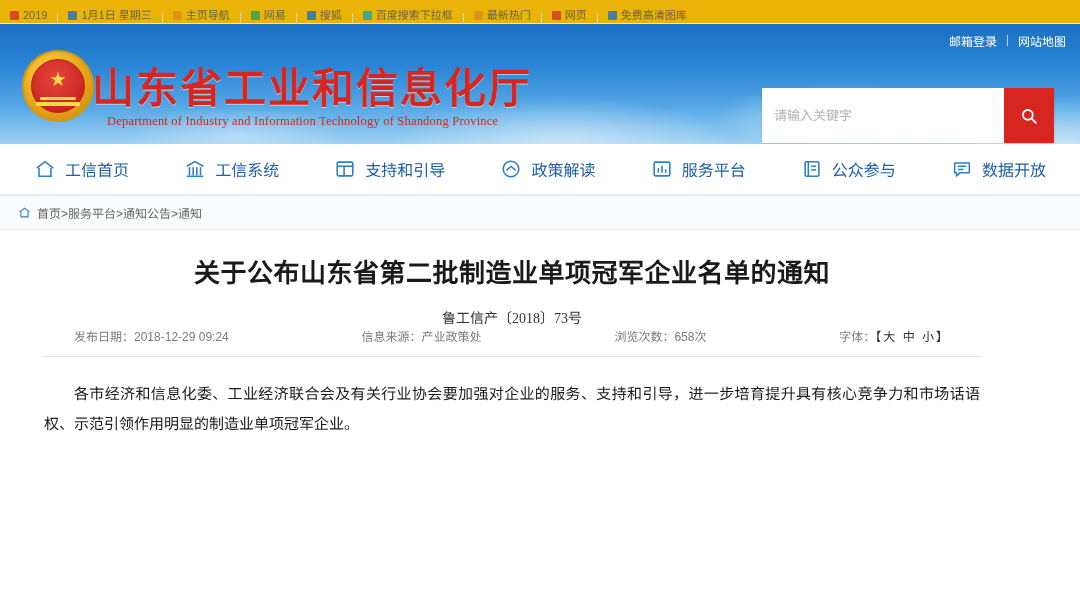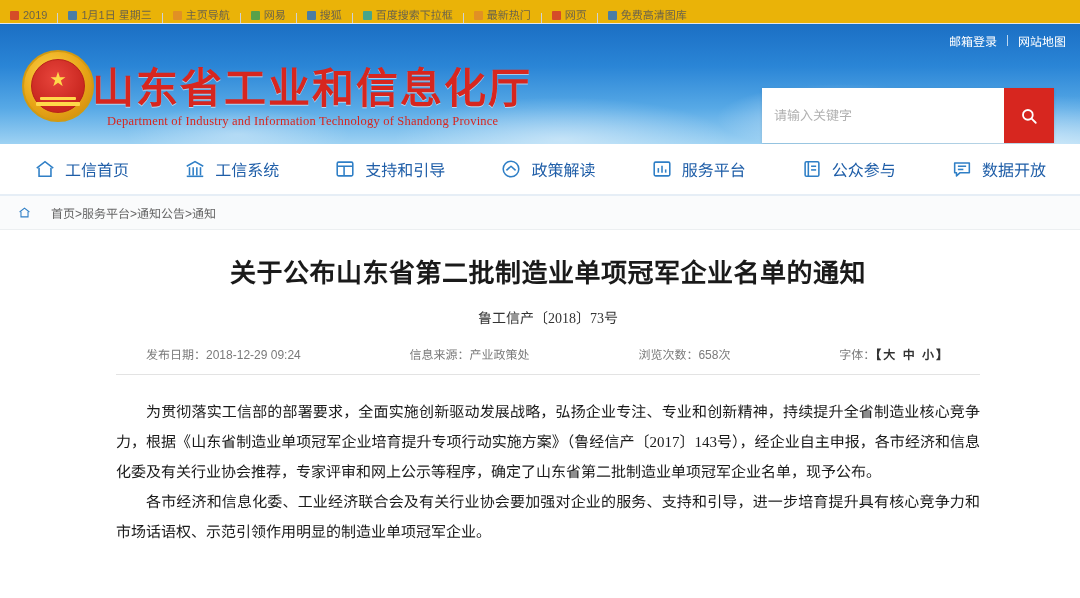--- a/index.html
+++ b/index.html
@@ -169,57 +169,56 @@
   .nav-item svg { display: block; flex: none; }
 
   
   .crumbbar {
     height: 34px;
     background: #fafbfc;
     border-bottom: 1px solid #eceff1;
     display: flex; align-items: center;
     padding: 0 18px;
     font-size: 12px; color: #666;
-    gap: 20px;
+    gap: 6px;
   }
   .crumbbar .home-ico { color: #2f7fc6; display:flex; }
 
   
   .article {
-    padding: 26px 100px 0 116px;
+    padding: 26px 100px 0 44px;
   }
   .art-title {
     text-align: center;
     font-family: "Liberation Serif", serif;
     font-size: 26px;
     font-weight: 700;
     color: #1a1a1a;
     line-height: 1.35;
     letter-spacing: .5px;
   }
   .art-docno {
     text-align: center;
     margin-top: 16px;
     font-family: "Liberation Serif", serif;
     font-size: 14px;
     color: #333;
   }
   .meta {
-    margin-top: 18px;
     padding-bottom: 12px;
     border-bottom: 1px solid #e3e3e3;
     display: flex;
     justify-content: space-between;
     font-size: 12px;
     color: #7a7a7a;
     padding-left: 30px;
     padding-right: 30px;
   }
   .meta .fs-group { color: #7a7a7a; }
-  .meta .fs-group b { color: #333; font-weight: 700; letter-spacing: 2px; }
+  .meta .fs-group b { color: #333; font-weight: 400; letter-spacing: 2px; }
 
   .body-text {
     margin-top: 22px;
     font-family: "Liberation Serif", serif;
     font-size: 15px;
     line-height: 2;
     color: #1a1a1a;
     text-align: justify;
   }
   .body-text p { text-indent: 2em; }
@@ -391,16 +390,15 @@
     </div>
     <div>
       <span>浏览次数：</span><span>658次</span>
     </div>
     <div class="fs-group">
       <span>字体：</span><b>【大 中 小】</b>
     </div>
   </div>
 
   <div class="body-text">
-    <p>为贯彻落实工信部的部署要求，全面实施创新驱动发展战略，弘扬企业专注、专业和创新精神，持续提升全省制造业核心竞争力，根据《山东省制造业单项冠军企业培育提升专项行动实施方案》（鲁经信产〔2017〕143号），经企业自主申报，各市经济和信息化委及有关行业协会推荐，专家评审和网上公示等程序，确定了山东省第二批制造业单项冠军企业名单，现予公布。</p>
     <p>各市经济和信息化委、工业经济联合会及有关行业协会要加强对企业的服务、支持和引导，进一步培育提升具有核心竞争力和市场话语权、示范引领作用明显的制造业单项冠军企业。</p>
   </div>
 </div>
 
 </body></html>

